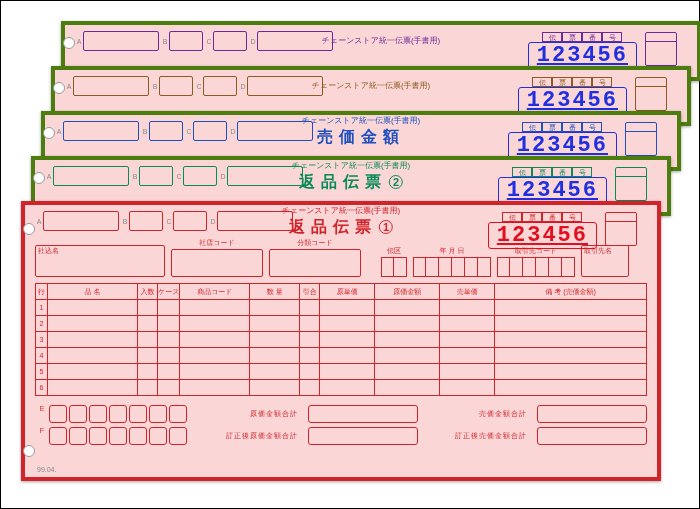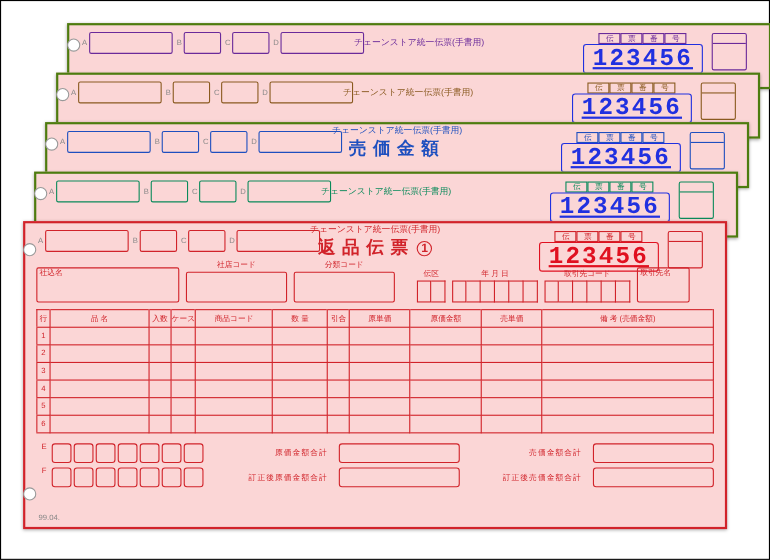--- a/index.html
+++ b/index.html
@@ -9,21 +9,21 @@
     background:#fff;
     position:relative;
     font-family: "MS Gothic","Meiryo",sans-serif;
     overflow:hidden;
   }
   .stage { position:absolute; inset:0; background:#fff; border:1px solid #000; }
   .slip {
     position:absolute;
     width:640px;
     background:#fbd6d6;
-    border:2px solid #4d7c0f;
+    border:4px solid #4d7c0f;
     box-shadow:0 1px 3px rgba(0,0,0,.35);
   }
   .slip.back { height:60px; }
   .slip.front { height:280px; }
   
   .hole { position:absolute; left:-2px; width:12px; height:12px; border-radius:50%; background:#fff; border:1px solid #999; }
   
   .hdr-top {
     position:absolute; top:4px; left:10px; right:10px; height:24px;
     display:flex; align-items:center;
@@ -236,20 +236,21 @@
             <span class="lbl">C</span>
             <span class="box narrow"></span>
           </div>
       <div class="seg">
             <span class="lbl">D</span>
             <span class="box"></span>
           </div>
     </div>
     <div class="title-block">
       <div class="subtitle">チェーンストア統一伝票(手書用)</div>
+      <div class="title"><span>返品伝票</span><span class="circ">2</span></div>
     </div>
     <div class="numblock">
       <div class="numhdr">
             <span>伝</span>
             <span>票</span>
             <span>番</span>
             <span>号</span>
           </div>
       <div class="numval num-blue">123456</div>
     </div>

